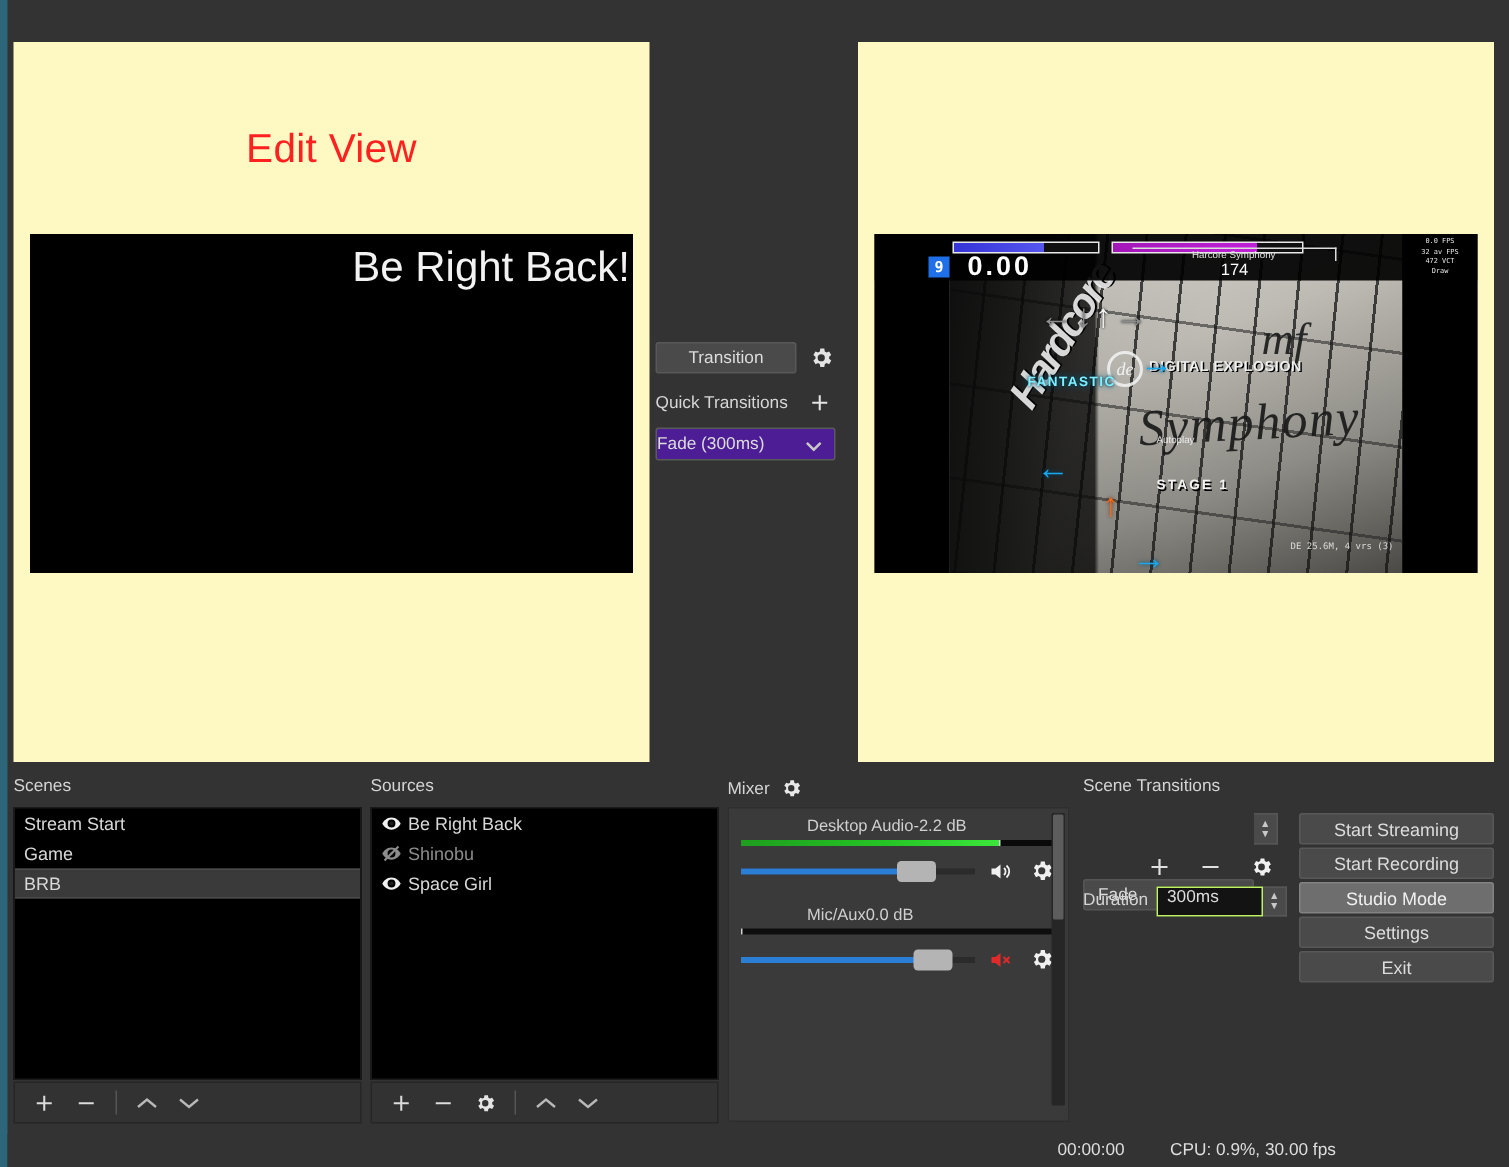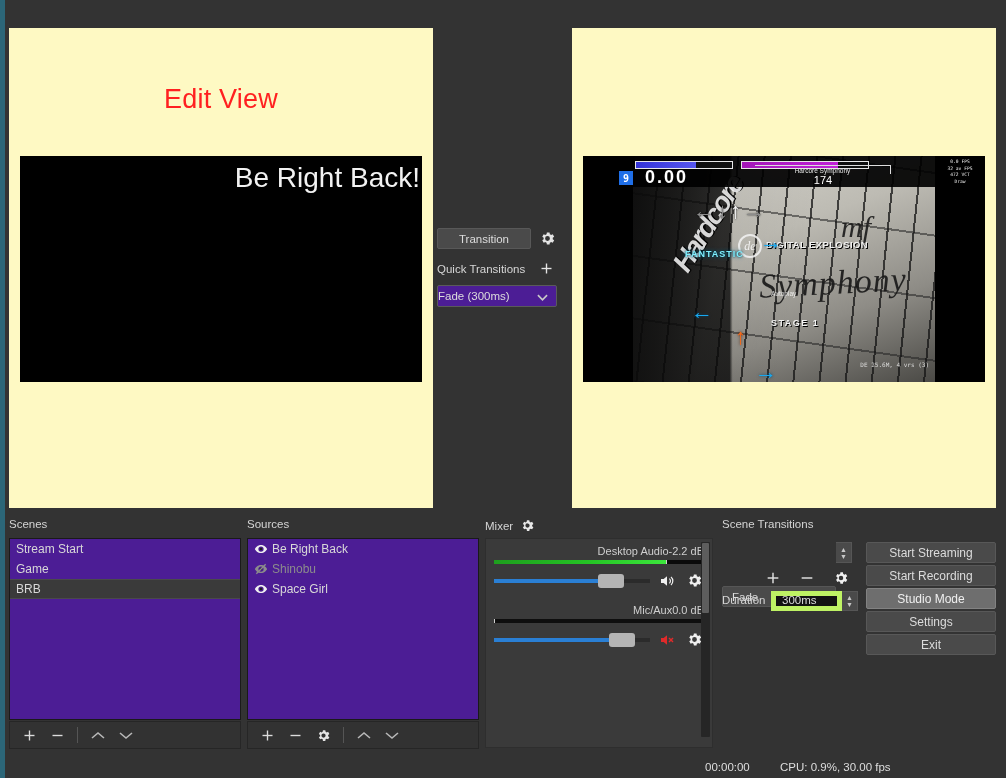--- a/index.html
+++ b/index.html
@@ -307,21 +307,21 @@
   }
 
   
   .dock-title {
     position: absolute;
     color: #d4d4d4;
     font-size: 11.5px;
   }
   .dock-box {
     position: absolute;
-    background: #4c1d95;
+    background: #000000;
     border: 1px solid #1a1a1a;
   }
   .dock-toolbar {
     position: absolute;
     background: #323232;
     border: 1px solid #262626;
     display: flex; align-items: center;
     gap: 2px;
     padding-left: 6px;
   }
@@ -355,21 +355,21 @@
   .list-row .eye {
     width: 18px;
     display: flex; align-items: center;
     flex-shrink: 0;
   }
   .list-row.hidden-src { color: #8c8c8c; }
 
   
   .mixer-track { padding: 6px 8px 0 8px; }
   .mixer-head {
-    display: flex; justify-content: flex-end;
+    display: flex; justify-content: flex-start;
     color: #cfcfcf; font-size: 11px;
     margin-bottom: 3px;
     padding-left: 44px;
   }
   .meter {
     height: 4px;
     background: #0a0a0a;
     position: relative;
     margin-bottom: 8px;
   }
@@ -437,24 +437,24 @@
     border-left: none;
     display: flex; flex-direction: column;
     align-items: center; justify-content: center;
     color: #c8c8c8;
     cursor: pointer;
   }
   .spinner span { font-size: 7px; line-height: 7px; }
   .dur-field {
     position: absolute;
     background: #131313;
-    border: 5px solid #bef264;
+    border: 1px solid #bef264;
     color: #dcdcdc;
     font-size: 11.5px;
-    display: flex; align-items: flex-end;
+    display: flex; align-items: flex-start;
     padding-left: 6px;
   }
   .dur-label {
     position: absolute;
     color: #d4d4d4;
     font-size: 11.5px;
   }
   .ctrl-btn {
     position: absolute;
     left: 866px;

